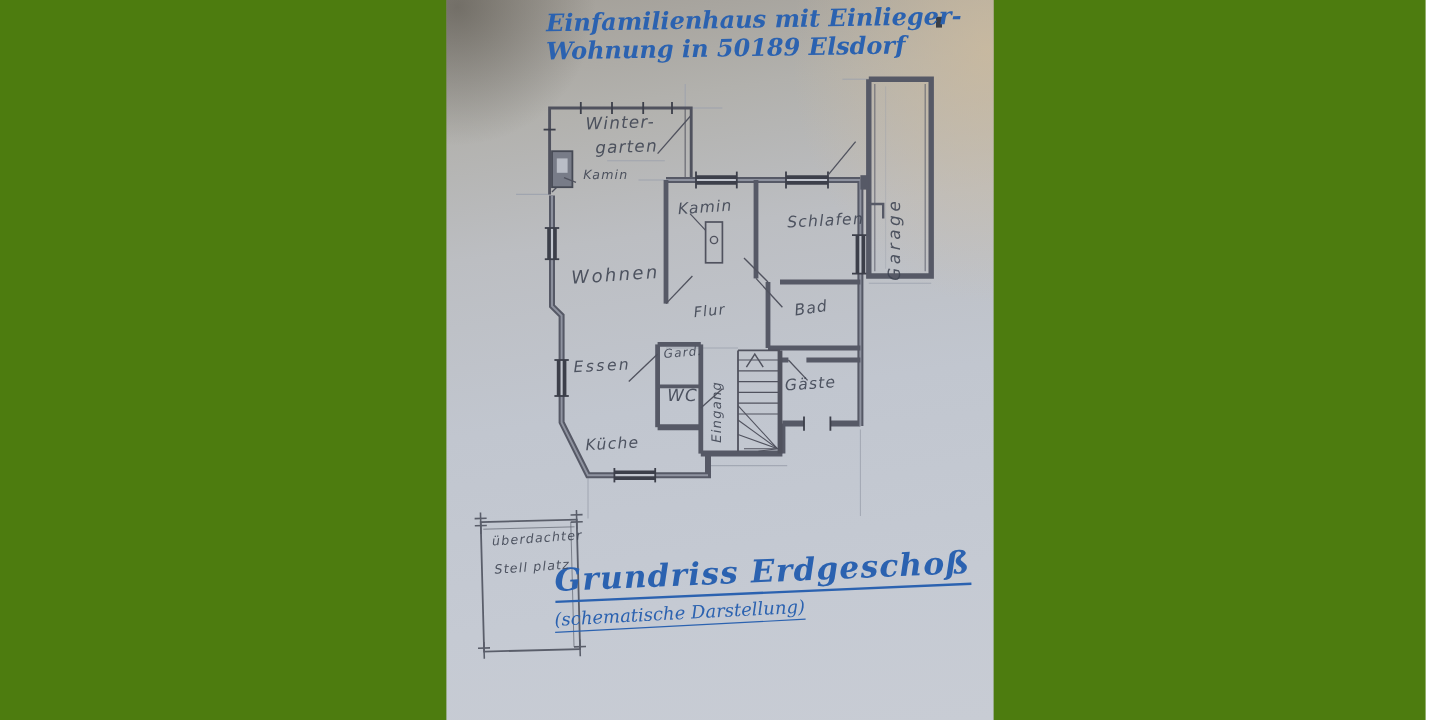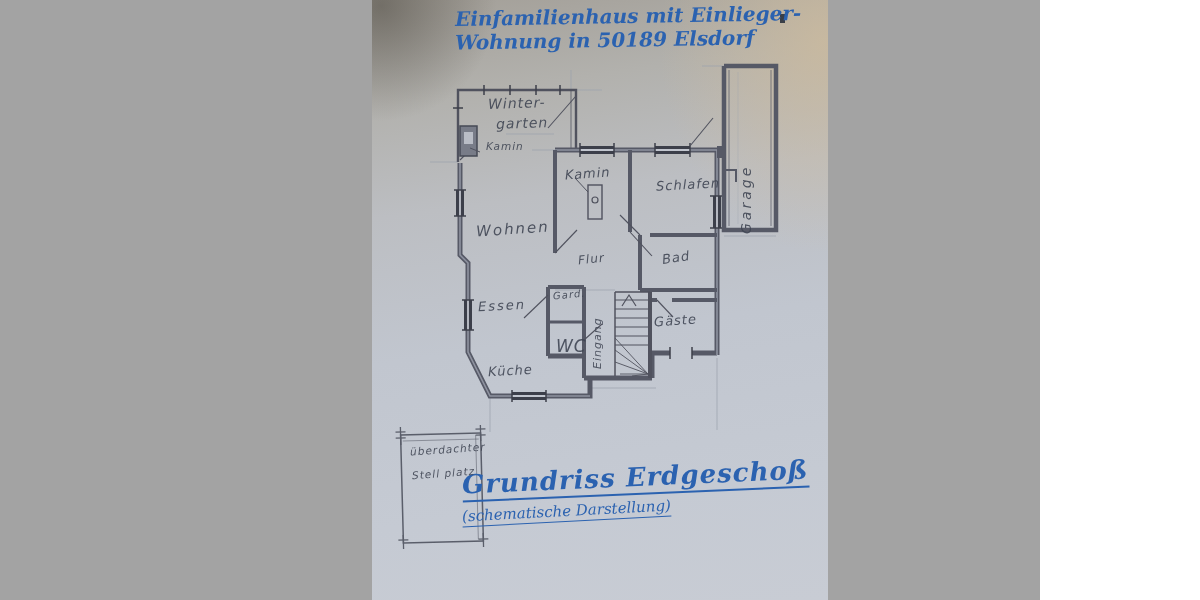--- a/index.html
+++ b/index.html
@@ -1,16 +1,16 @@
 <!DOCTYPE html>
 <html><head>
 <meta charset="utf-8">
 <style>
   html,body{margin:0;padding:0;}
-  .page{position:relative;width:1040px;height:600px;background:#a3a3a3;overflow:hidden;
+  .page{position:relative;width:1188px;height:600px;background:#4d7c0f;overflow:hidden;
         font-family:"DejaVu Sans",sans-serif;}
   .photo{position:absolute;left:372px;top:0;width:456px;height:600px;
     background:
       radial-gradient(circle 160px at 2% 1%, rgba(66,62,54,0.5), rgba(66,62,54,0) 72%),
       radial-gradient(ellipse 210px 270px at 99% 7%, rgba(206,187,156,0.75), rgba(206,187,156,0) 78%),
       linear-gradient(172deg,#a39f98 0%,#b2b1ad 16%,#bcbec2 33%,#c1c6cf 55%,#c5cad3 80%,#c8ccd4 100%);
   }
   .photo svg{position:absolute;left:0;top:0;}
   .lbl{position:absolute;font-family:"DejaVu Sans",sans-serif;font-style:italic;
        color:#3e4452;white-space:nowrap;letter-spacing:1px;opacity:.88;}
@@ -201,21 +201,21 @@
     <div class="lbl" style="left:116px;top:95px;font-size:14px;transform:rotate(-2deg);">Winter-</div>
     <div class="lbl" style="left:124px;top:115px;font-size:14px;transform:rotate(-2deg);">garten</div>
     <div class="lbl" style="left:114px;top:140px;font-size:10.5px;">Kamin</div>
     <div class="lbl" style="left:193px;top:166px;font-size:13px;transform:rotate(-4deg);">Kamin</div>
     <div class="lbl" style="left:284px;top:177px;font-size:13px;transform:rotate(-3deg);">Schlafen</div>
     <div class="lbl" style="left:290px;top:250px;font-size:13px;transform:rotate(-8deg);">Bad</div>
     <div class="lbl" style="left:104px;top:220px;font-size:15px;letter-spacing:2px;transform:rotate(-4deg);">Wohnen</div>
     <div class="lbl" style="left:206px;top:252px;font-size:12px;transform:rotate(-6deg);">Flur</div>
     <div class="lbl" style="left:181px;top:289px;font-size:10px;transform:rotate(-5deg);">Gard.</div>
     <div class="lbl" style="left:106px;top:298px;font-size:13px;letter-spacing:2px;transform:rotate(-3deg);">Essen</div>
-    <div class="lbl" style="left:184px;top:336px;font-size:17px;">WC</div>
+    <div class="lbl" style="left:184px;top:322px;font-size:14px;">WC</div>
     <div class="lbl vert" style="left:219px;top:369px;font-size:11px;">Eingang</div>
     <div class="lbl" style="left:282px;top:313px;font-size:13px;transform:rotate(-4deg);">Gäste</div>
     <div class="lbl" style="left:116px;top:363px;font-size:13px;transform:rotate(-3deg);">Küche</div>
     <div class="lbl vert" style="left:366px;top:234px;font-size:14px;letter-spacing:3px;">Garage</div>
     <div class="lbl" style="left:38px;top:443px;font-size:10.5px;transform:rotate(-4deg);">überdachter</div>
     <div class="lbl" style="left:40px;top:467px;font-size:10.5px;transform:rotate(-4deg);">Stell platz</div>
 
   </div>
 </div>
 

